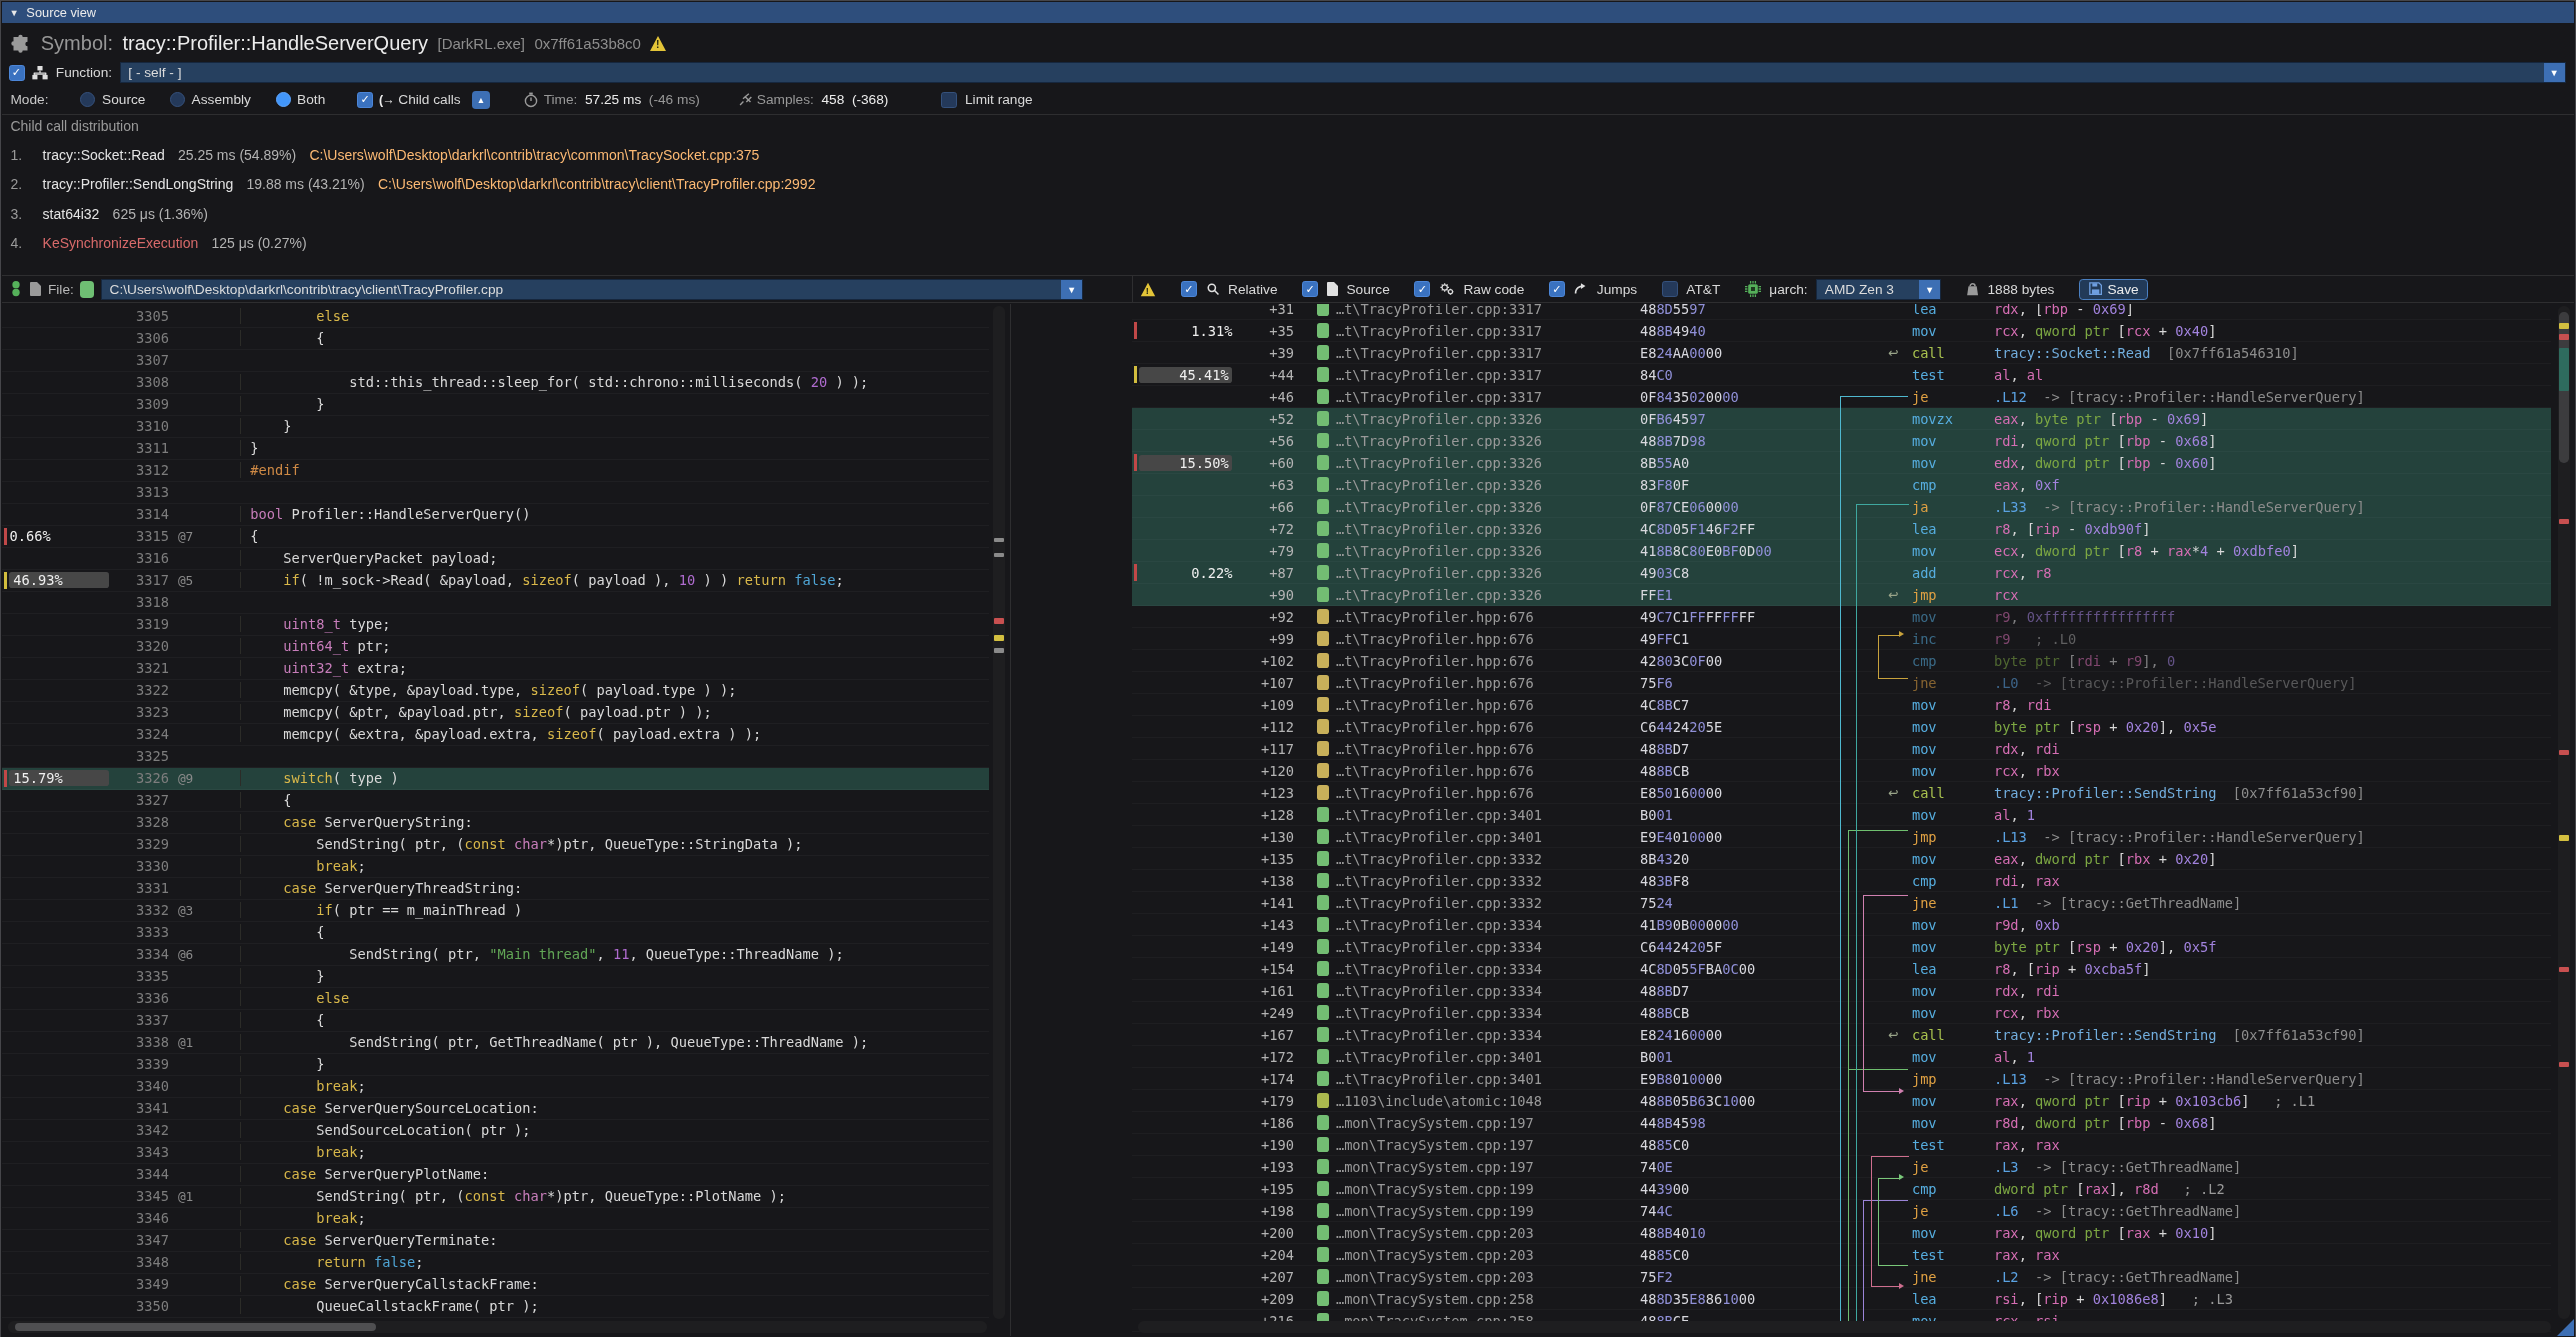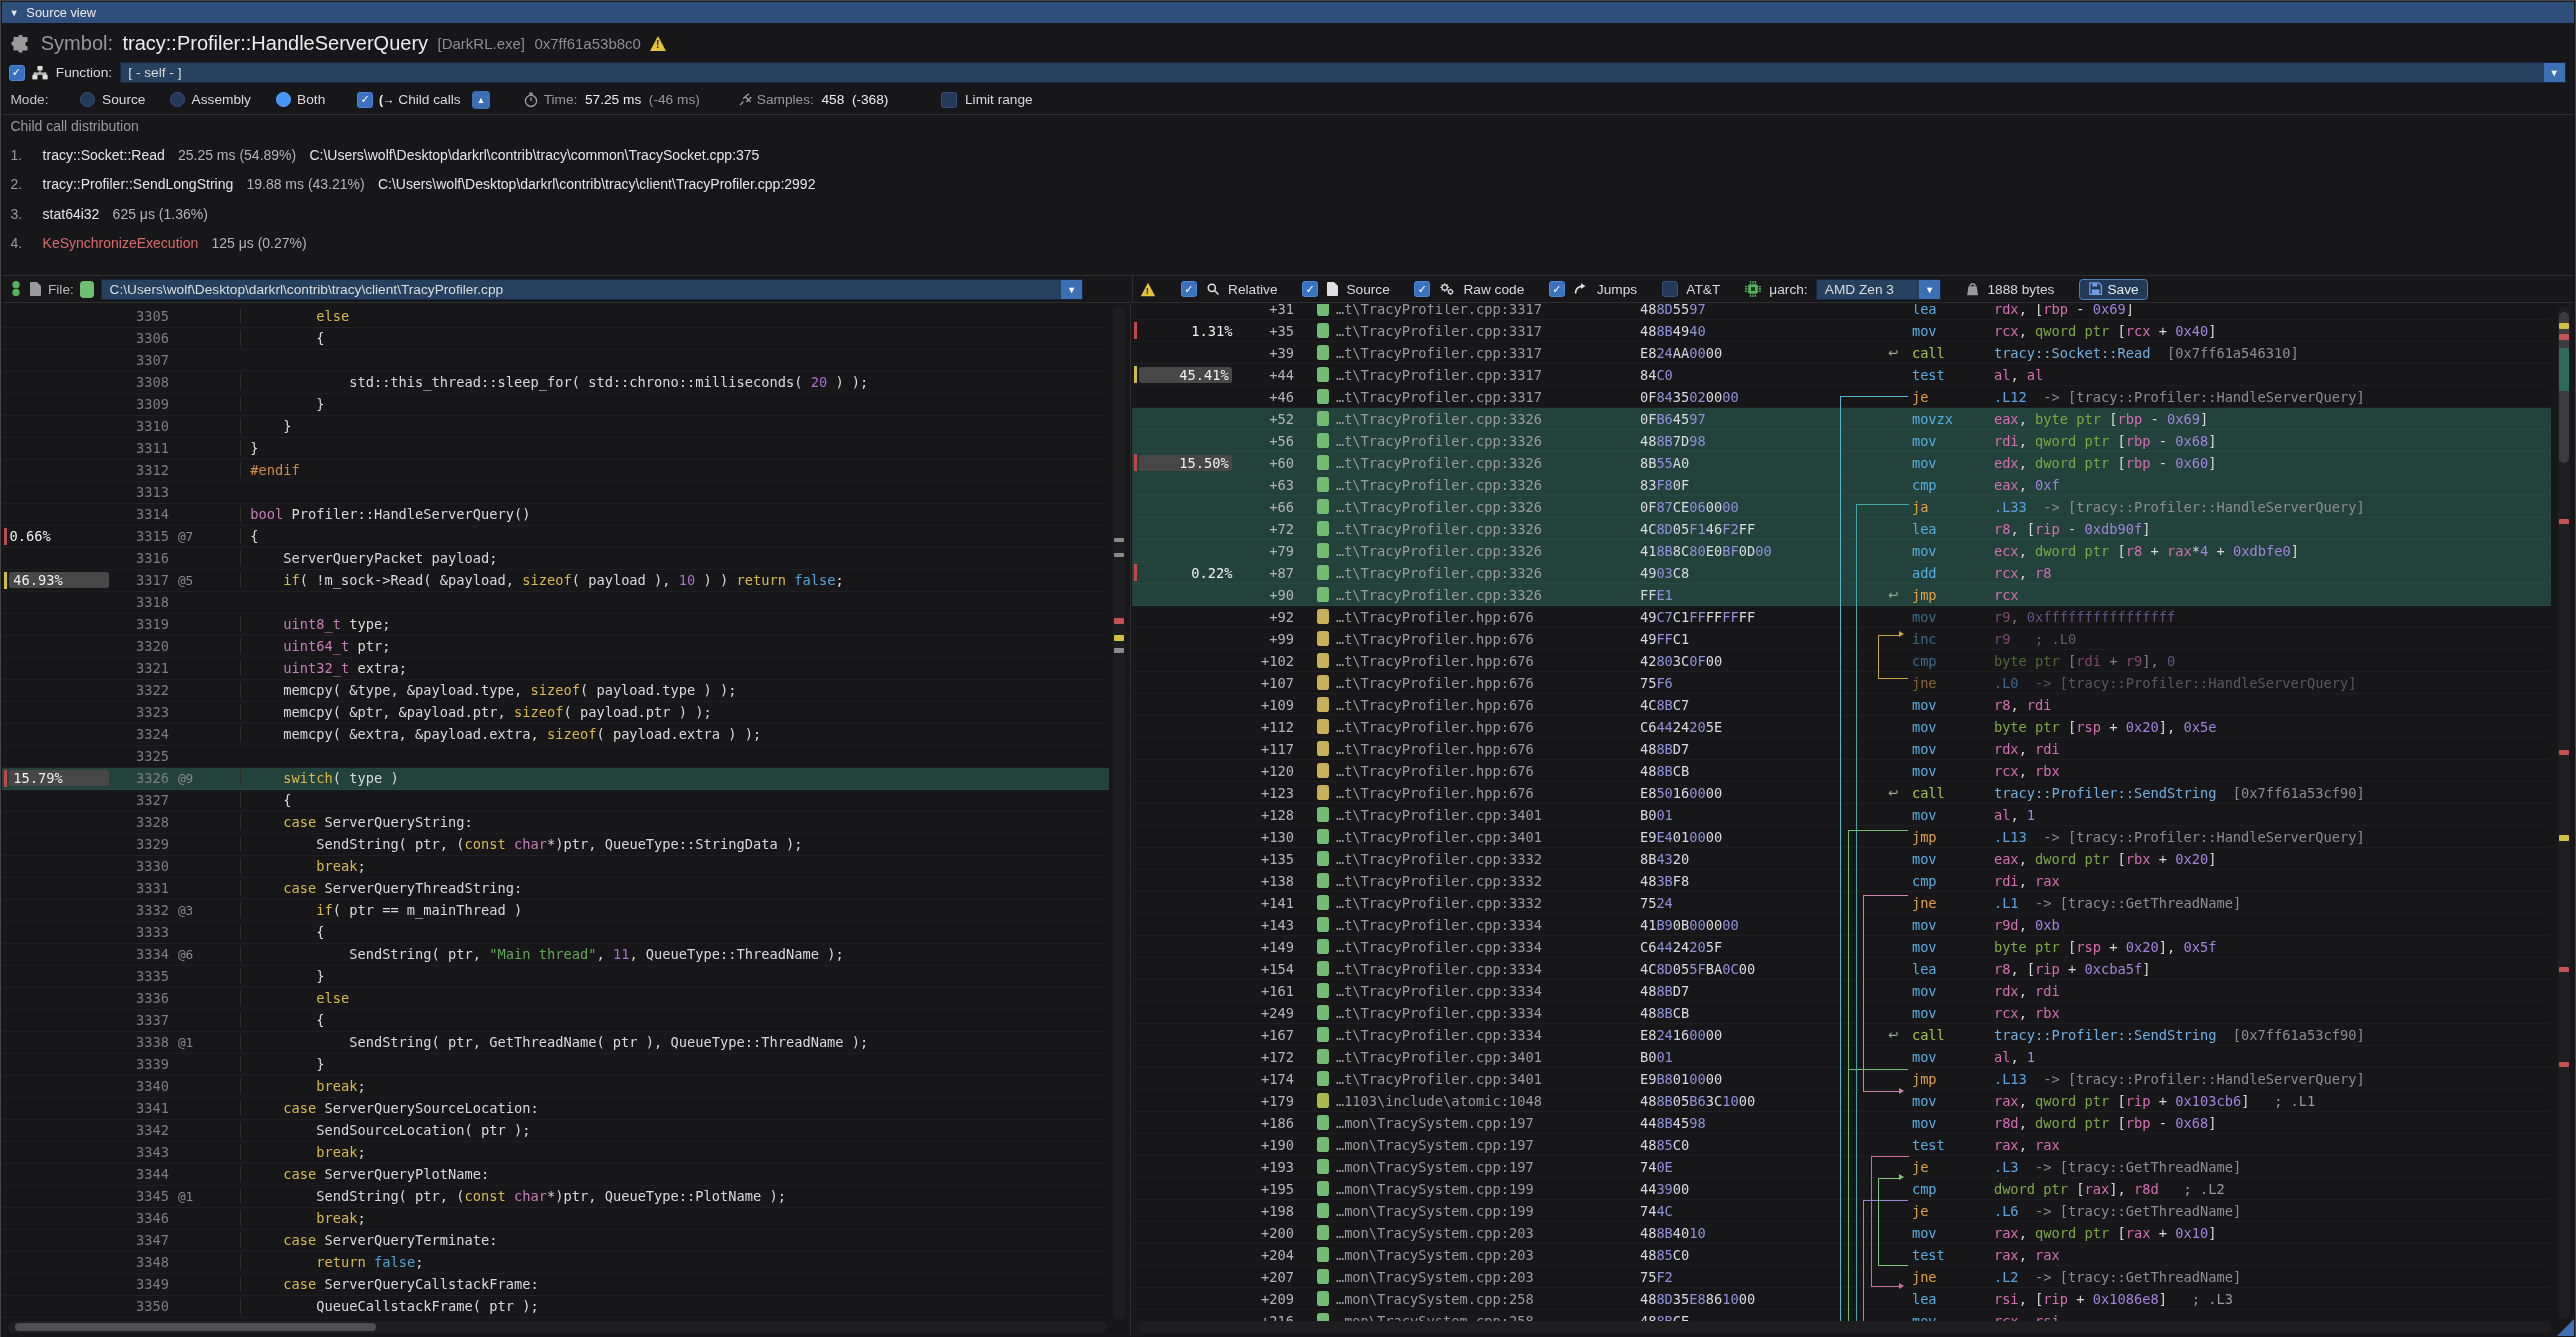--- a/index.html
+++ b/index.html
@@ -36,35 +36,35 @@
          display:inline-flex;align-items:center;justify-content:center}
   .sep-line{position:absolute;left:0.9px;right:0.9px;top:113px;height:0.9px;background:#2e2e30}
   
   .childcalls{position:absolute;left:9.4px;top:117px;right:9.4px;height:155px;overflow:hidden;font-size:14px}
   .cc-header{color:#9a9a9a;margin-bottom:5.7px}
   .cc-row{display:flex;align-items:baseline;gap:13.2px;margin-top:13.2px;white-space:nowrap}
   .cc-idx{color:#9a9a9a;width:19px}
   .cc-name{color:#e4e4e4}
   .cc-name.red{color:#d86a6a}
   .cc-time{color:#b3b3b3}
-  .cc-path{color:#e5e5e5}
+  .cc-path{color:#fdba74}
   
   .filerow{position:absolute;left:0.9px;right:0.9px;top:274px;height:28px;border-top:0.9px solid #2e2e30;
            border-bottom:0.9px solid #2e2e30;display:flex;align-items:center;font-size:13.7px;background:#17171a}
   .fileleft{width:1130px;display:flex;align-items:center;gap:6.6px;padding-left:7.6px;flex-shrink:0}
   .swatch{width:14px;height:17px;border-radius:3.8px;background:#6fbf73}
   .filecombo{width:982px}
   .toolbar{display:flex;align-items:center;gap:8.5px;padding-left:7.6px;border-left:0.9px solid #2e2e30;height:100%}
   .uarchcombo{width:125px}
   .savebtn{display:flex;align-items:center;gap:5.7px;background:#223a58;border:0.9px solid #4a7fc0;
            border-radius:3.8px;height:21px;padding:0 8.5px;color:#ececec}
   .gap18{width:7.6px}
   
   .panes{position:absolute;left:0.9px;right:0.9px;top:303px;bottom:0.9px;background:#17171a}
-  .srcpane{position:absolute;left:0;top:0;width:1129px;bottom:0;overflow:hidden;border-right:0.9px solid #2e2e30}
+  .srcpane{position:absolute;left:0;top:0;width:1009px;bottom:0;overflow:hidden;border-right:0.9px solid #2e2e30}
   .asmpane{position:absolute;left:1130px;right:0;top:0;bottom:0;overflow:hidden}
   .mono{font-family:"DejaVu Sans Mono",monospace;font-size:13.7px}
   
   .srclines{position:absolute;left:0;top:1.9px;right:21px}
   .srow{position:relative;height:22px;display:flex;align-items:center;border-bottom:0.9px solid rgba(255,255,255,0.035);white-space:pre}
   .srow.hl{background:#24423c}
   .lbar{position:absolute;left:1.9px;top:1.9px;bottom:1.9px;width:2.8px}
   .bar-r{background:#c04848}.bar-y{background:#d2bd3e}
   .lpct{position:absolute;left:7.6px;width:100px;text-align:left;color:#efefef}
   .lpct.pbg{background:#474747;border-radius:2.8px;padding:0 3.8px}

